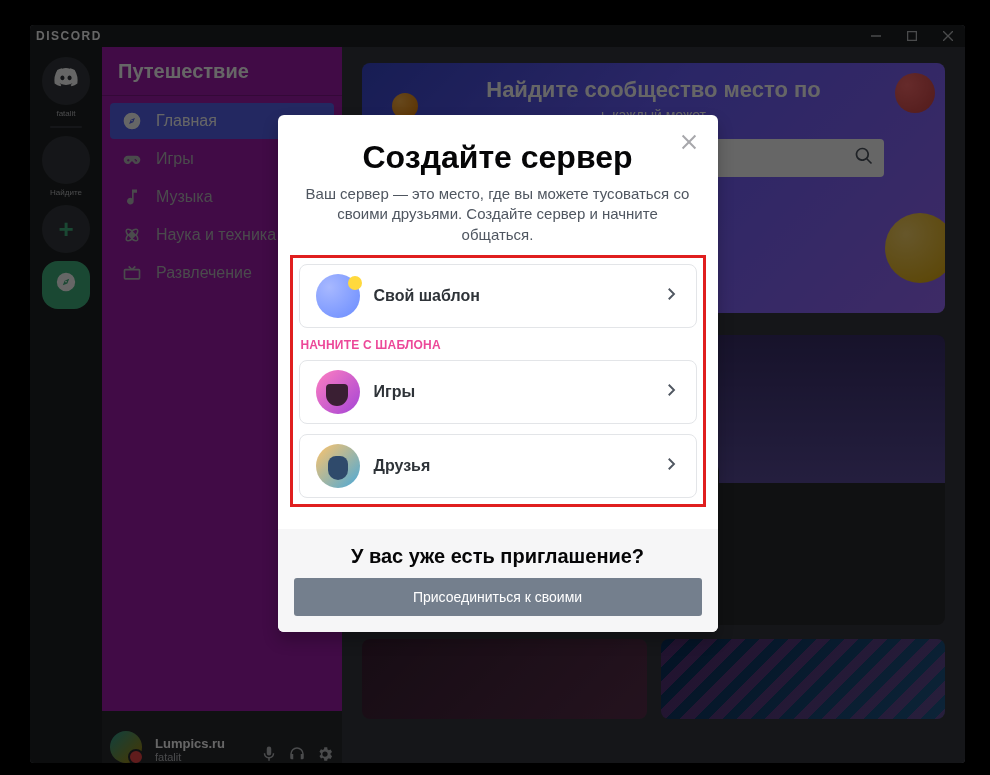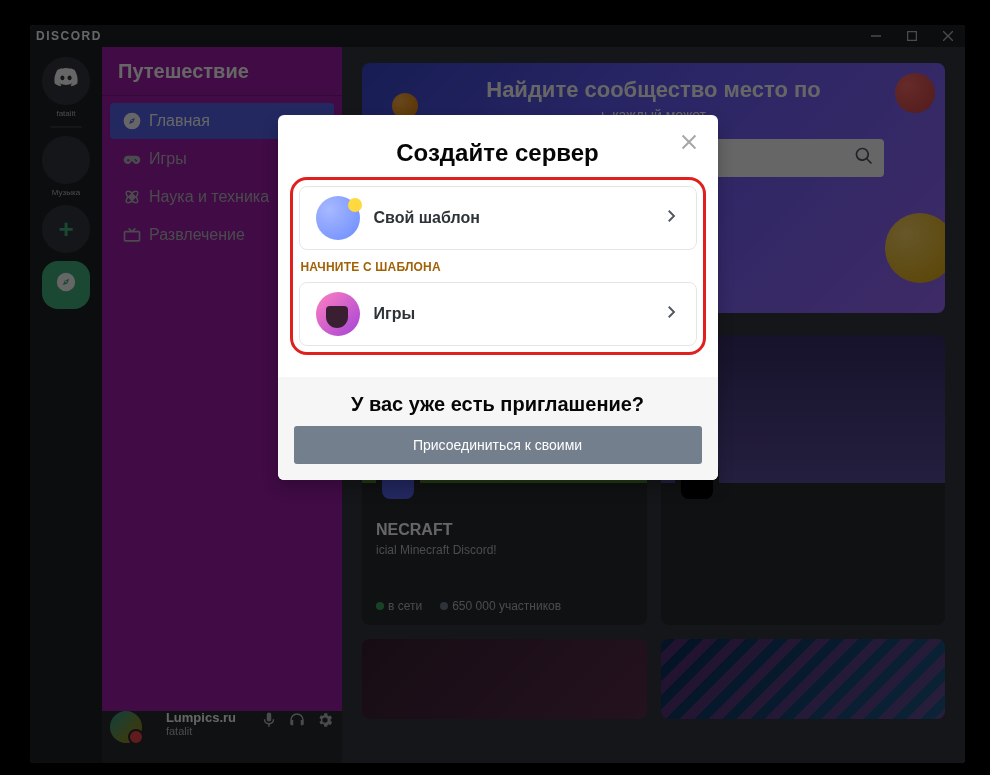--- a/index.html
+++ b/index.html
@@ -38,30 +38,30 @@
   .rail-sep { width: 32px; height: 2px; background: #36393f; border-radius: 1px; }
 
   
   .sidebar { width: 240px; background: #a21caf; display: flex; flex-direction: column; flex-shrink: 0; }
   .sidebar-header {
     height: 48px; display: flex; align-items: center; padding: 0 16px;
     color: #fff; font-weight: 700; font-size: 20px; box-shadow: 0 1px 0 rgba(4,4,5,.2);
   }
   .cat-list { padding: 8px 8px; display: flex; flex-direction: column; gap: 2px; }
   .cat-item {
-    display: flex; align-items: center; gap: 7px; padding: 8px 12px; border-radius: 4px;
+    display: flex; align-items: center; gap: 14px; padding: 8px 12px; border-radius: 4px;
     color: #b9bbbe; font-size: 16px; cursor: pointer;
   }
   .cat-item.active { background: #5865f2; color: #fff; }
   .cat-item .ci-icon { width: 20px; height: 20px; display: flex; align-items: center; justify-content: center; }
   .cat-item .ci-icon svg { width: 20px; height: 20px; fill: currentColor; }
 
   
   .user-panel {
-    margin-top: auto; height: 52px; background: #292b2f; display: flex; align-items: flex-start; padding: 0 8px; gap: 24px;
+    margin-top: auto; height: 52px; background: #292b2f; display: flex; align-items: flex-end; padding: 0 8px; gap: 13px;
   }
   .avatar { width: 32px; height: 32px; border-radius: 50%; background: linear-gradient(135deg, #2aa198, #b58900); position: relative; }
   .avatar::after { content: ""; position: absolute; right: -2px; bottom: -2px; width: 12px; height: 12px; border-radius: 50%; background: #f04747; border: 2px solid #292b2f; }
   .user-names { display: flex; flex-direction: column; line-height: 1.1; }
   .user-names .u1 { color: #fff; font-size: 13px; font-weight: 600; }
   .user-names .u2 { color: #b9bbbe; font-size: 11px; }
   .user-icons { margin-left: auto; display: flex; gap: 10px; color: #b9bbbe; }
   .user-icons .ui { width: 18px; height: 18px; cursor: pointer; }
   .user-icons svg { width: 18px; height: 18px; fill: currentColor; }
 
@@ -115,45 +115,45 @@
     position: absolute; inset: 0; background: rgba(0,0,0,0.6);
     display: flex; align-items: flex-start; justify-content: center; padding-top: 90px;
     z-index: 100;
   }
   .modal {
     width: 440px; background: #fff; border-radius: 6px; position: relative;
     display: flex; flex-direction: column; overflow: hidden;
     box-shadow: 0 8px 16px rgba(0,0,0,.24);
   }
   .modal-header { padding: 24px 16px 0; text-align: center; }
-  .modal-header h2 { color: #060607; font-size: 24px; font-weight: 800; }
+  .modal-header h2 { color: #060607; font-size: 32px; font-weight: 800; }
   .modal-header p { color: #4f5660; font-size: 15px; margin-top: 8px; line-height: 1.35; padding: 0 10px;}
   .modal-close {
     position: absolute; top: 16px; right: 16px; width: 26px; height: 26px; cursor: pointer;
     display: flex; align-items: center; justify-content: center;
   }
   .modal-close svg { width: 22px; height: 22px; stroke: #a7a7ab; stroke-width: 2.2; fill: none; }
 
   .modal-body { padding: 14px 16px 16px; }
   .highlight-box {
-    border: 3px solid #e01f1f; border-radius: 17px; padding: 6px 6px 6px; margin: -4px -4px 6px;
+    border: 3px solid #e01f1f; border-radius: 0; padding: 6px 6px 6px; margin: -4px -4px 6px;
   }
 
   .create-btn {
     border: 1px solid #e3e5e8; border-radius: 8px; height: 64px; display: flex; align-items: center;
     padding: 0 16px; cursor: pointer; gap: 14px; margin-bottom: 10px; background: #fff;
   }
   .create-btn:last-child { margin-bottom: 0; }
   .create-icon { width: 44px; height: 44px; border-radius: 50%; flex-shrink: 0; display: flex; align-items: center; justify-content: center; }
   .create-btn .label { color: #2e3338; font-size: 16px; font-weight: 700; }
   .create-btn .chev { margin-left: auto; }
   .create-btn .chev svg { width: 18px; height: 18px; fill: none; stroke: #4f5660; stroke-width: 2.5; }
 
   .section-label {
-    color: #a16207; font-size: 12px; font-weight: 800; letter-spacing: 0.2px;
+    color: #ec4899; font-size: 12px; font-weight: 800; letter-spacing: 0.2px;
     margin: 6px 0 8px 2px;
   }
 
   .ci-own { background: radial-gradient(circle at 30% 30%, #a7b8ff, #6a8cff); position: relative;}
   .ci-own::after { content: ""; position: absolute; width: 14px; height: 14px; right: -2px; top: 2px; border-radius: 50%; background: #ffd93d; }
   .ci-games { background: linear-gradient(135deg, #ff7fc1, #a444d6); position: relative;}
   .ci-games::before { content: ""; position: absolute; width: 22px; height: 22px; left: 10px; top: 14px; background: #3a1f33; border-radius: 4px 4px 50% 50%; }
   .ci-friends { background: linear-gradient(135deg, #ffc46b, #4aa8d8); position: relative;}
   .ci-friends::before { content: ""; position: absolute; width: 20px; height: 24px; left: 12px; top: 12px; background: #2f4a6b; border-radius: 8px 8px 10px 10px; }
   .ci-study { background: transparent; position: relative;}
@@ -204,21 +204,21 @@
         <div class="rail-item home">
           <span>
             <svg viewBox="0 0 24 24">
                 <path d="M20 4.5A18 18 0 0 0 15.9 3l-.2.4a13 13 0 0 0-7.4 0L8.1 3A18 18 0 0 0 4 4.5 19 19 0 0 0 1.5 17a18 18 0 0 0 5.4 2.7l.9-1.5a11 11 0 0 1-1.7-.8l.4-.3a13 13 0 0 0 11 0l.4.3a11 11 0 0 1-1.7.8l.9 1.5A18 18 0 0 0 22.5 17 19 19 0 0 0 20 4.5ZM8.7 14c-1 0-1.9-1-1.9-2.1s.8-2.1 1.9-2.1 1.9 1 1.9 2.1S9.8 14 8.7 14Zm6.6 0c-1 0-1.9-1-1.9-2.1s.8-2.1 1.9-2.1 1.9 1 1.9 2.1-.8 2.1-1.9 2.1Z"></path>
               </svg>
           </span>
         </div>
         <div class="rail-label">fatalit</div>
         <div class="rail-sep"></div>
         <div class="rail-item"></div>
-        <div class="rail-label">Музыка</div>
+        <div class="rail-label">Найдите</div>
         <div class="rail-item add">
           <span>+</span>
         </div>
         <div class="rail-item explore">
           <span>
             <svg viewBox="0 0 24 24" width="22" height="22" fill="#fff">
                 <path d="M12 2a10 10 0 1 0 10 10A10 10 0 0 0 12 2Zm3.5 6.5-2 5-5 2 2-5Zm-3.5 4a1 1 0 1 1 1-1 1 1 0 0 1-1 1Z"></path>
               </svg>
           </span>
         </div>
@@ -235,20 +235,28 @@
               </span>
             <span>Главная</span>
           </div>
           <div class="cat-item">
             <span class="ci-icon">
                 <svg viewBox="0 0 24 24">
                   <path d="M17 8H7a5 5 0 0 0 0 10h.3a3 3 0 0 0 2.5-1.3L11 15h2l1.2 1.7a3 3 0 0 0 2.5 1.3H17a5 5 0 0 0 0-10ZM9 14H8v1H7v-1H6v-1h1v-1h1v1h1Zm7-2a1 1 0 1 1-1 1 1 1 0 0 1 1-1Zm2 2a1 1 0 1 1-1-1 1 1 0 0 1 1 1Z"></path>
                 </svg>
               </span>
             <span>Игры</span>
+          </div>
+          <div class="cat-item">
+            <span class="ci-icon">
+                <svg viewBox="0 0 24 24">
+                  <path d="M12 3v10.55A4 4 0 1 0 14 17V7h4V3Z"></path>
+                </svg>
+              </span>
+            <span>Музыка</span>
           </div>
           <div class="cat-item">
             <span class="ci-icon">
                 <svg viewBox="0 0 24 24">
                   <path d="M12 11a1 1 0 1 0 1 1 1 1 0 0 0-1-1Zm7-6c-2-2-6 .2-7 1-1-.8-5-3-7-1s.2 6 1 7c-.8 1-3 5-1 7s6-.2 7-1c1 .8 5 3 7 1s-.2-6-1-7c.8-1 3-5 1-7ZM6.3 6.3c.8-.8 3 0 4.7 1.5A21 21 0 0 0 7.8 11C6.3 9.3 5.5 7.1 6.3 6.3Zm0 11.4c-.8-.8 0-3 1.5-4.7a21 21 0 0 0 3.2 3.2c-1.7 1.5-3.9 2.3-4.7 1.5Zm11.4 0c-.8.8-3 0-4.7-1.5a21 21 0 0 0 3.2-3.2c1.5 1.7 2.3 3.9 1.5 4.7Zm-1.5-6.7A21 21 0 0 0 13 7.8c1.7-1.5 3.9-2.3 4.7-1.5s0 3-1.5 4.7Z"></path>
                 </svg>
               </span>
             <span>Наука и техника</span>
           </div>
           <div class="cat-item">
@@ -331,38 +339,46 @@
     <div class="overlay">
       <div class="modal">
         <div class="modal-close">
           <span><svg viewBox="0 0 24 24">
                 <line x1="5" y1="5" x2="19" y2="19"></line>
                 <line x1="19" y1="5" x2="5" y2="19"></line>
               </svg></span>
         </div>
         <div class="modal-header">
           <h2>Создайте сервер</h2>
+          <p>Ваш сервер — это место, где вы можете тусоваться со своими друзьями. Создайте сервер и начните общаться.</p>
         </div>
         <div class="modal-body">
           <div class="highlight-box">
             <div class="create-btn">
               <div class="create-icon ci-own"></div>
               <span class="label">Свой шаблон</span>
               <span class="chev"><svg viewBox="0 0 24 24">
                     <polyline points="9 5 16 12 9 19"></polyline>
                   </svg></span>
             </div>
             <div class="section-label">НАЧНИТЕ С ШАБЛОНА</div>
             <div class="create-btn">
               <div class="create-icon ci-games"></div>
               <span class="label">Игры</span>
               <span class="chev"><svg viewBox="0 0 24 24">
                     <polyline points="9 5 16 12 9 19"></polyline>
                   </svg></span>
             </div>
+            <div class="create-btn">
+              <div class="create-icon ci-friends"></div>
+              <span class="label">Друзья</span>
+              <span class="chev"><svg viewBox="0 0 24 24">
+                    <polyline points="9 5 16 12 9 19"></polyline>
+                  </svg></span>
+            </div>
           </div>
         </div>
         <div class="modal-footer">
           <h3>У вас уже есть приглашение?</h3>
           <button class="join-btn">Присоединиться к своими</button>
         </div>
       </div>
     </div>
 
   </div>

